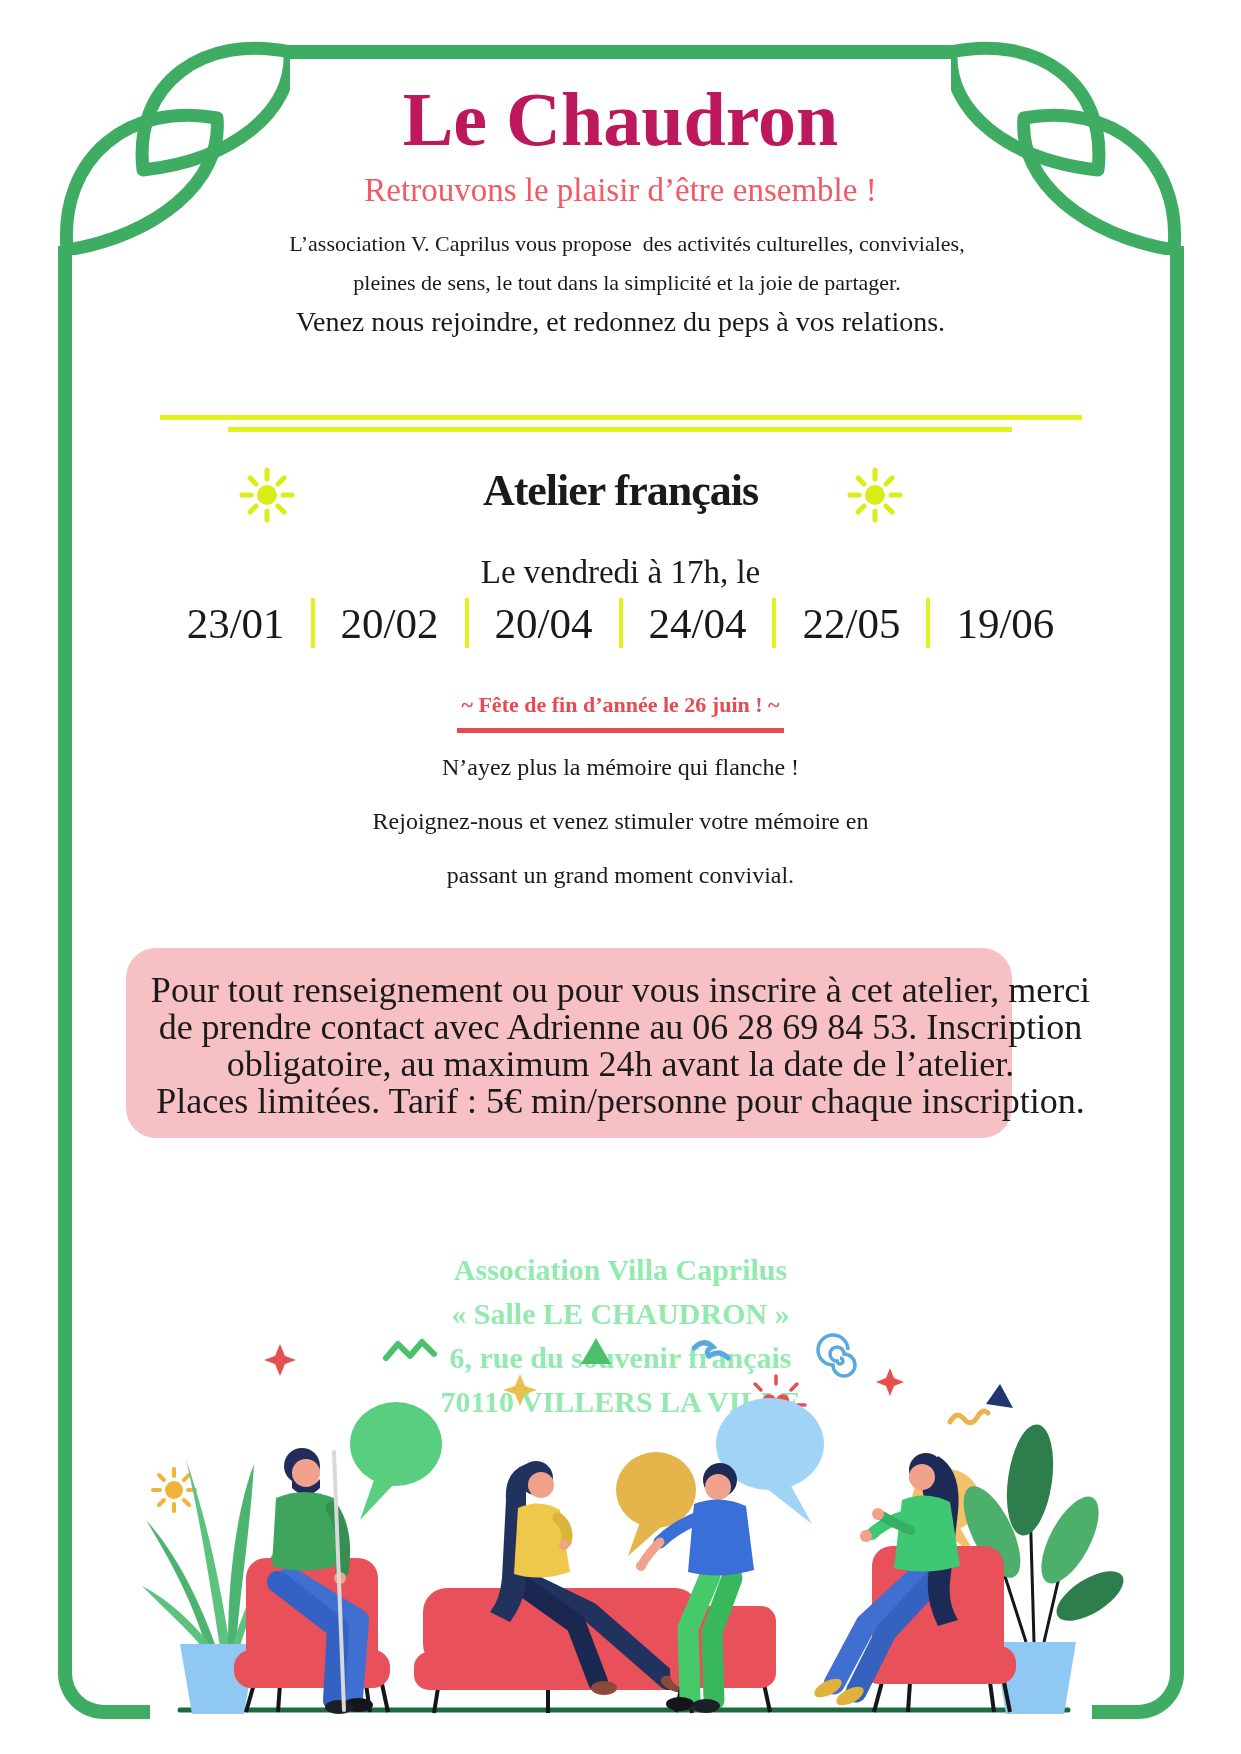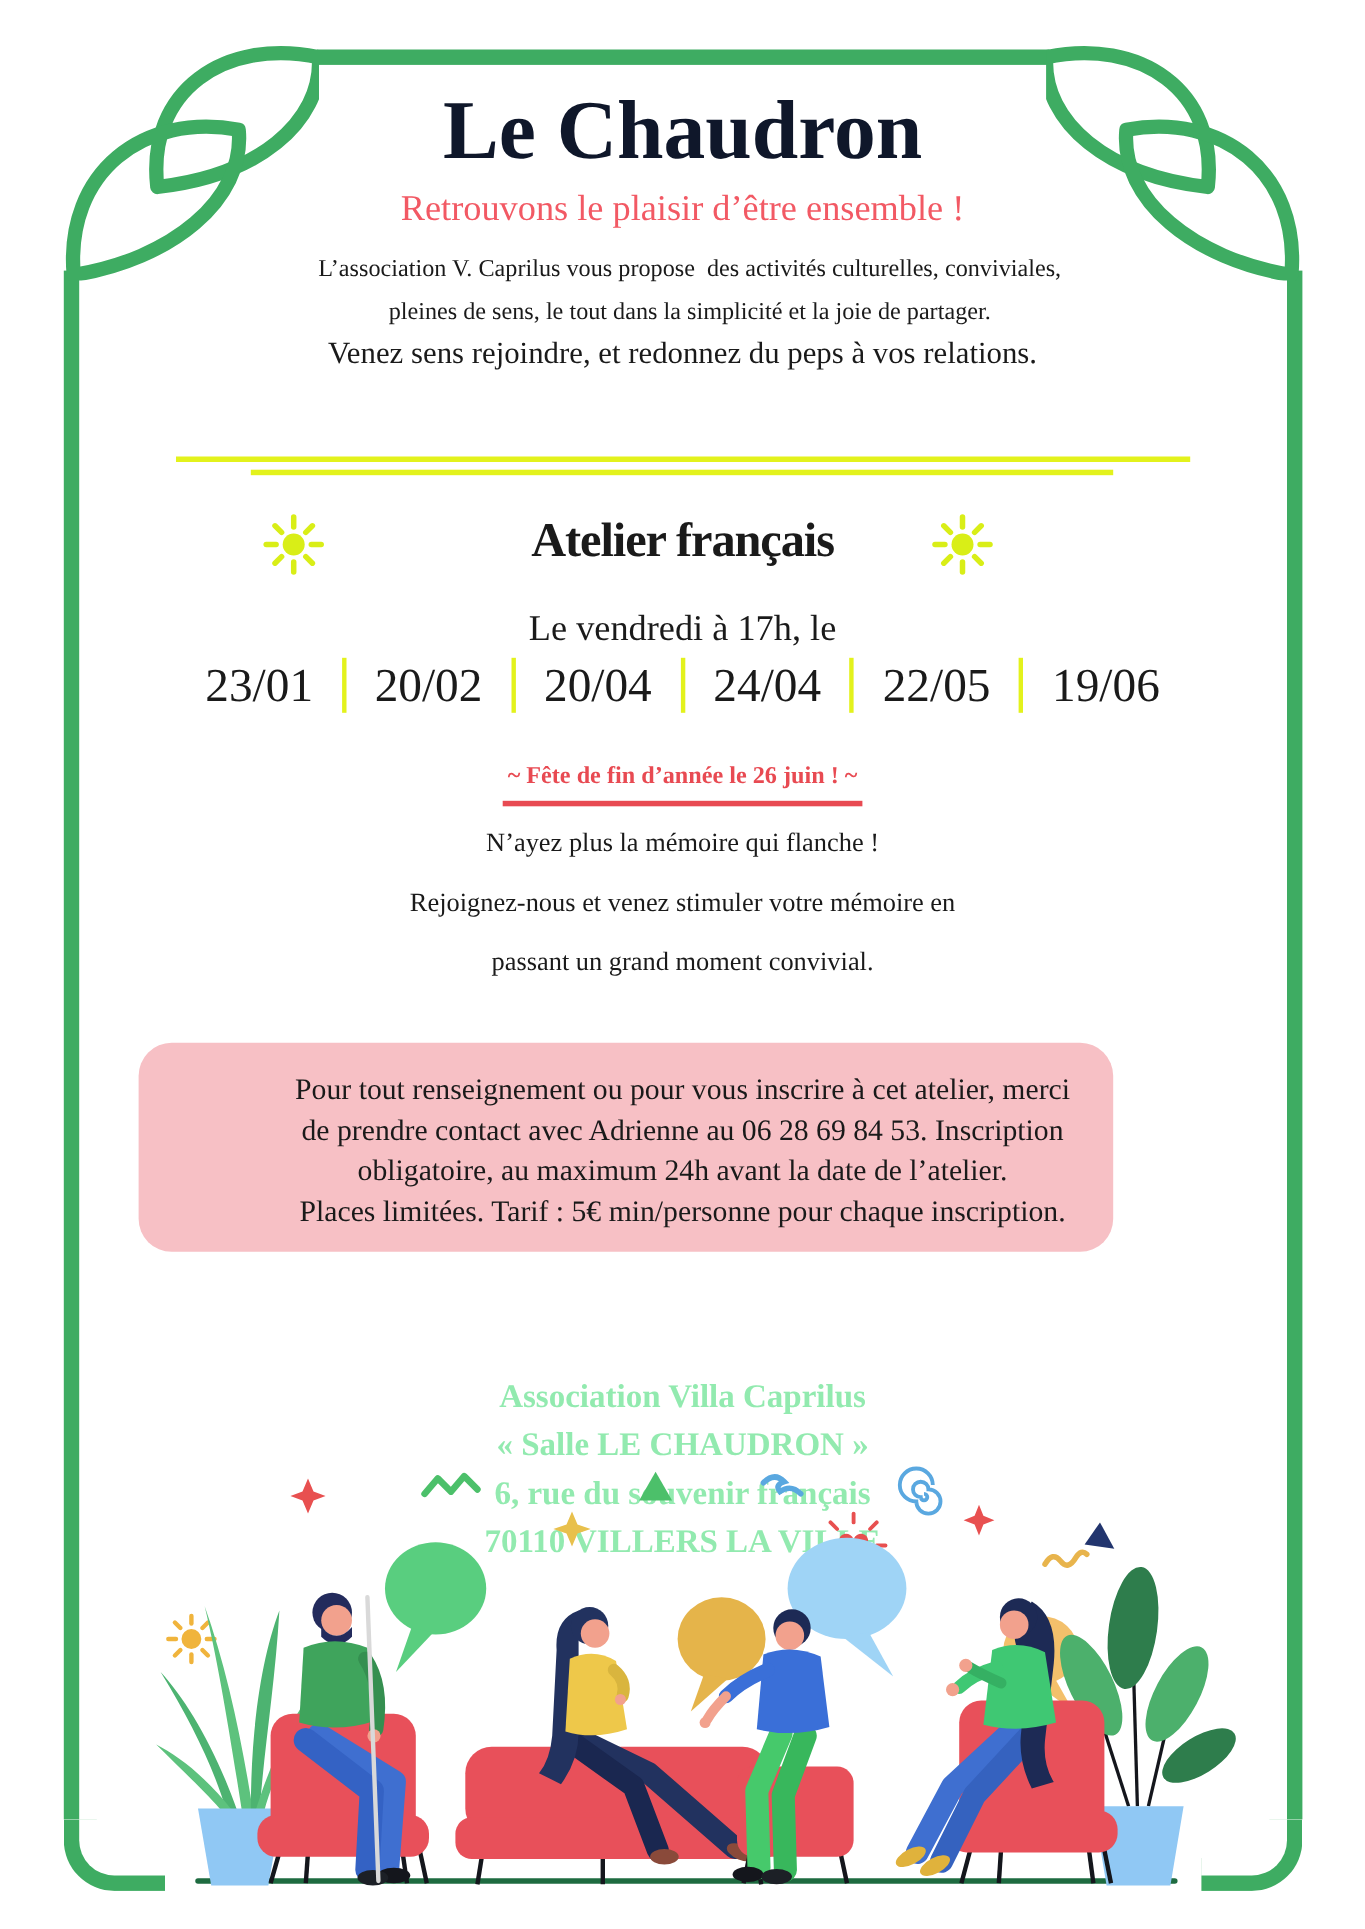--- a/index.html
+++ b/index.html
@@ -19,42 +19,42 @@
     border-left:14px solid #3eac62;border-bottom:14px solid #3eac62;
     border-bottom-left-radius:46px;box-sizing:border-box;}
   .corner-br{left:1092px;top:1654px;width:92px;height:65px;
     border-right:14px solid #3eac62;border-bottom:14px solid #3eac62;
     border-bottom-right-radius:46px;box-sizing:border-box;}
   .ornament{width:235px;height:215px;}
   .orn-left{left:55px;top:40px;}
   .orn-right{left:951px;top:40px;transform:scaleX(-1);}
 
   
-  .title{top:76px;font-size:76px;font-weight:bold;color:#0f172a;}
+  .title{top:76px;font-size:76px;font-weight:bold;color:#be185d;}
   .subtitle{top:172px;font-size:33px;color:#f25964;}
   .intro{top:224px;font-size:22px;line-height:39px;margin-left:13px;}
   .invite{top:306px;font-size:28px;}
   .rule{height:5px;background:#e3f21c;}
   .rule1{left:160px;top:415px;width:922px;}
   .rule2{left:228px;top:427px;width:784px;}
   .heading-row{top:460px;height:62px;}
   .heading{font-size:44px;font-weight:bold;letter-spacing:-1px;line-height:62px;}
   .sun{width:58px;height:58px;}
   .sun-l{left:238px;top:466px;}
   .sun-r{left:846px;top:466px;}
   .schedule{top:554px;font-size:33px;}
   .dates-row{top:598px;left:0;right:0;display:flex;justify-content:center;align-items:center;}
   .date{font-size:43px;}
   .date-sep{width:4px;height:50px;background:#e3f21c;margin:0 26px;}
   .party{top:692px;}
   .party span{display:inline-block;font-size:22px;font-weight:bold;color:#e84a52;
     border-bottom:5px solid #e84a52;padding:0 4px 10px 4px;}
   .pitch{top:740px;font-size:24px;line-height:54px;}
   .infobox{left:126px;top:948px;width:886px;height:190px;background:#f7c0c5;border-radius:30px;}
-  .infobox-text{left:0;right:0;top:972px;font-size:27px;line-height:37px;text-align:center;}
+  .infobox-text{left:0;right:0;top:972px;font-size:36px;line-height:37px;text-align:center;}
   .address{top:1248px;font-size:30px;font-weight:bold;color:#92eaaf;line-height:44px;}
   .scene{left:128px;top:1332px;width:1000px;height:390px;}
 </style>
 </head>
 <body>
 
 <div class="abs frame-top"></div>
 <div class="abs frame-left"></div>
 <div class="abs frame-right"></div>
 <div class="abs corner-bl"></div>
@@ -70,21 +70,21 @@
   <g fill="none" stroke="#3eac62" stroke-width="13" stroke-linejoin="round" stroke-linecap="round">
     <path d="M235,12 C150,-6 78,42 88,130 C178,120 238,72 235,12 Z"></path>
     <path d="M162,78 C76,62 4,116 12,210 C100,196 168,142 162,78 Z"></path>
   </g>
 </svg>
 
 <div class="abs center title">Le Chaudron</div>
 <div class="abs center subtitle">Retrouvons le plaisir d’être ensemble !</div>
 <div class="abs center intro prewrap">L’association V. Caprilus vous propose  des activités culturelles, conviviales,
 pleines de sens, le tout dans la simplicité et la joie de partager.</div>
-<div class="abs center invite">Venez sens rejoindre, et redonnez du peps à vos relations.</div>
+<div class="abs center invite">Venez nous rejoindre, et redonnez du peps à vos relations.</div>
 
 <div class="abs rule rule1"></div>
 <div class="abs rule rule2"></div>
 
 <svg class="abs sun sun-l" viewBox="0 0 58 58">
   <circle cx="29" cy="29" r="10" fill="#d9ee17"></circle>
   <g stroke="#d9ee17" stroke-width="5" stroke-linecap="round">
     <line x1="29" y1="13" x2="29" y2="4"></line>
       <line x1="29" y1="45" x2="29" y2="54"></line>
     <line x1="13" y1="29" x2="4" y2="29"></line>

